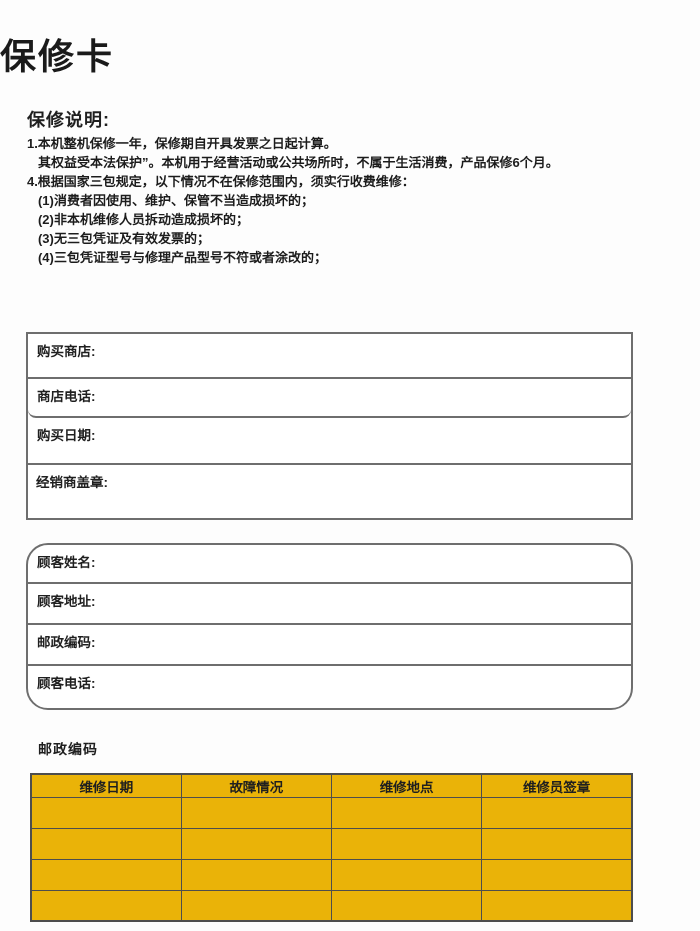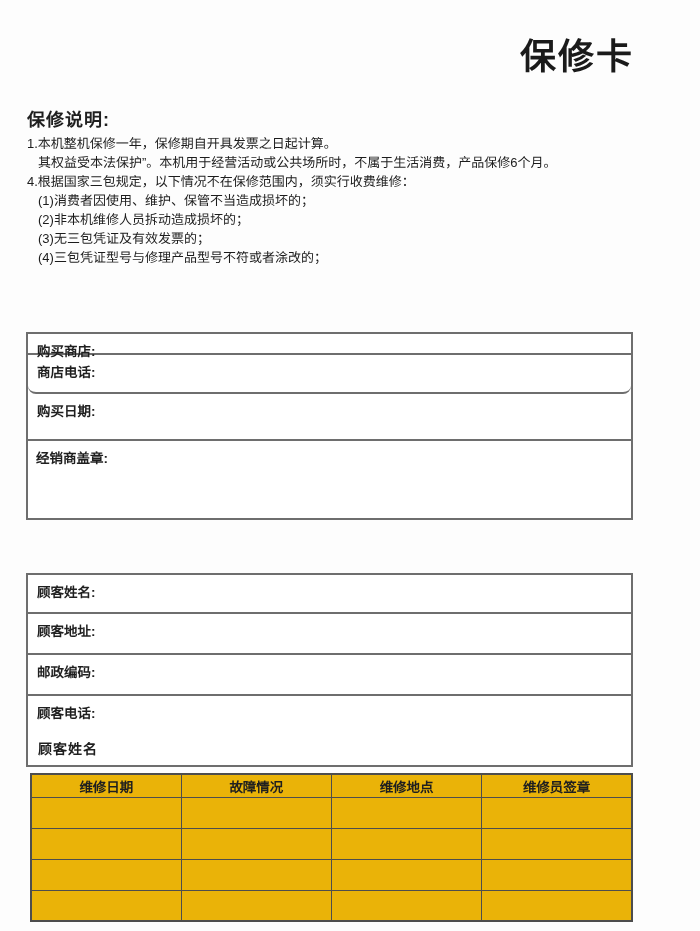--- a/index.html
+++ b/index.html
@@ -13,49 +13,49 @@
   .page{
     position:relative;
     width:700px;height:931px;
     background:var(--bg);
     font-family:"Liberation Sans","DejaVu Sans",sans-serif;
     color:var(--text);
     overflow:hidden;
   }
   .title-wrap{
     position:absolute;top:27px;left:0;width:634px;
-    text-align:right;
+    text-align:left;
   }
   .doc-title{
     font-size:36px;font-weight:700;letter-spacing:2px;color:#1a1a1a;
   }
   .notes-heading{
     position:absolute;top:105px;left:27px;
     font-size:18px;font-weight:700;letter-spacing:1px;
   }
   .notes{
     position:absolute;top:134px;left:27px;width:650px;
-    font-size:13px;line-height:19px;font-weight:400;color:#1c1c1c;
+    font-size:13px;line-height:19px;font-weight:700;color:#1c1c1c;
   }
   .note{white-space:nowrap;}
   .note--sub{padding-left:11px;}
   .box{
     position:absolute;left:26px;width:607px;
     border:2px solid var(--box-border);
     background:#fff;
   }
   .box--dealer{top:332px;height:188px;}
-  .box--customer{top:573px;height:194px;}
+  .box--customer{top:543px;height:167px;border-radius:22px;}
   .box .row{
     border-bottom:2px solid var(--box-border);
     padding:6px 9px;
   }
   .box .row:last-child{border-bottom:none;}
   .row-label{font-size:13.5px;font-weight:700;}
-  .box--dealer .row:nth-child(1){height:21px;}
+  .box--dealer .row:nth-child(1){height:45px;}
   .box--dealer .row:nth-child(2){height:39px;border-radius:8px;}
   .box--dealer .row:nth-child(3){height:47px;}
   .box--dealer .row:nth-child(4){height:66px;padding-left:8px;}
   .box--customer .row:nth-child(1){height:39px;}
   .box--customer .row:nth-child(2){height:41px;}
   .box--customer .row:nth-child(3){height:41px;}
   .box--customer .row:nth-child(4){height:42px;}
   .repair-heading{
     position:absolute;top:738px;left:38px;
     font-size:14px;font-weight:700;letter-spacing:1px;
@@ -124,21 +124,21 @@
       <span class="row-label">顾客地址:</span>
     </div>
     <div class="row">
       <span class="row-label">邮政编码:</span>
     </div>
     <div class="row">
       <span class="row-label">顾客电话:</span>
     </div>
   </div>
 
-  <div class="repair-heading">顾客姓名</div>
+  <div class="repair-heading">邮政编码</div>
 
   <table class="repair-table">
     <thead>
       <tr>
         <th>维修日期</th>
         <th>故障情况</th>
         <th>维修地点</th>
         <th>维修员签章</th>
       </tr>
     </thead>

